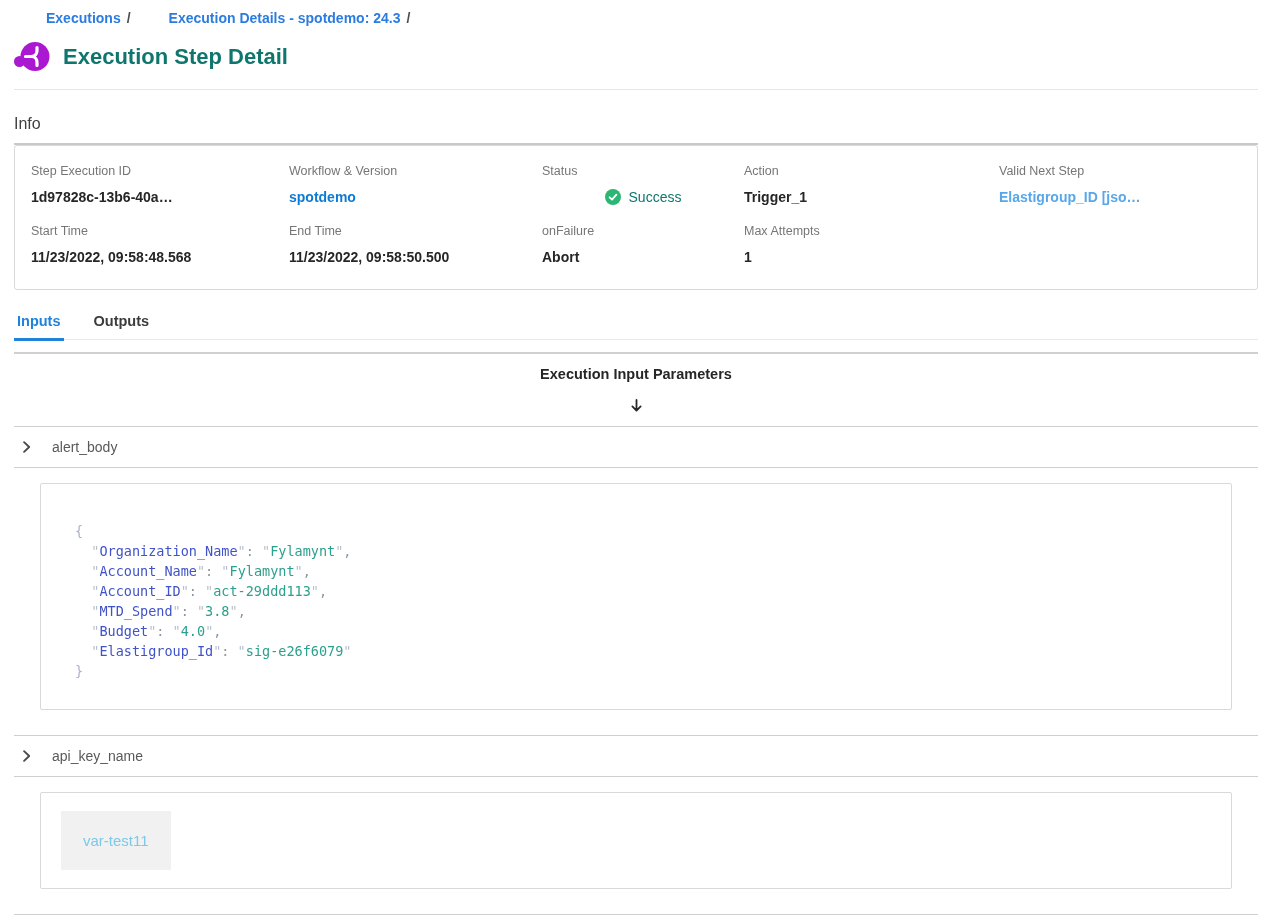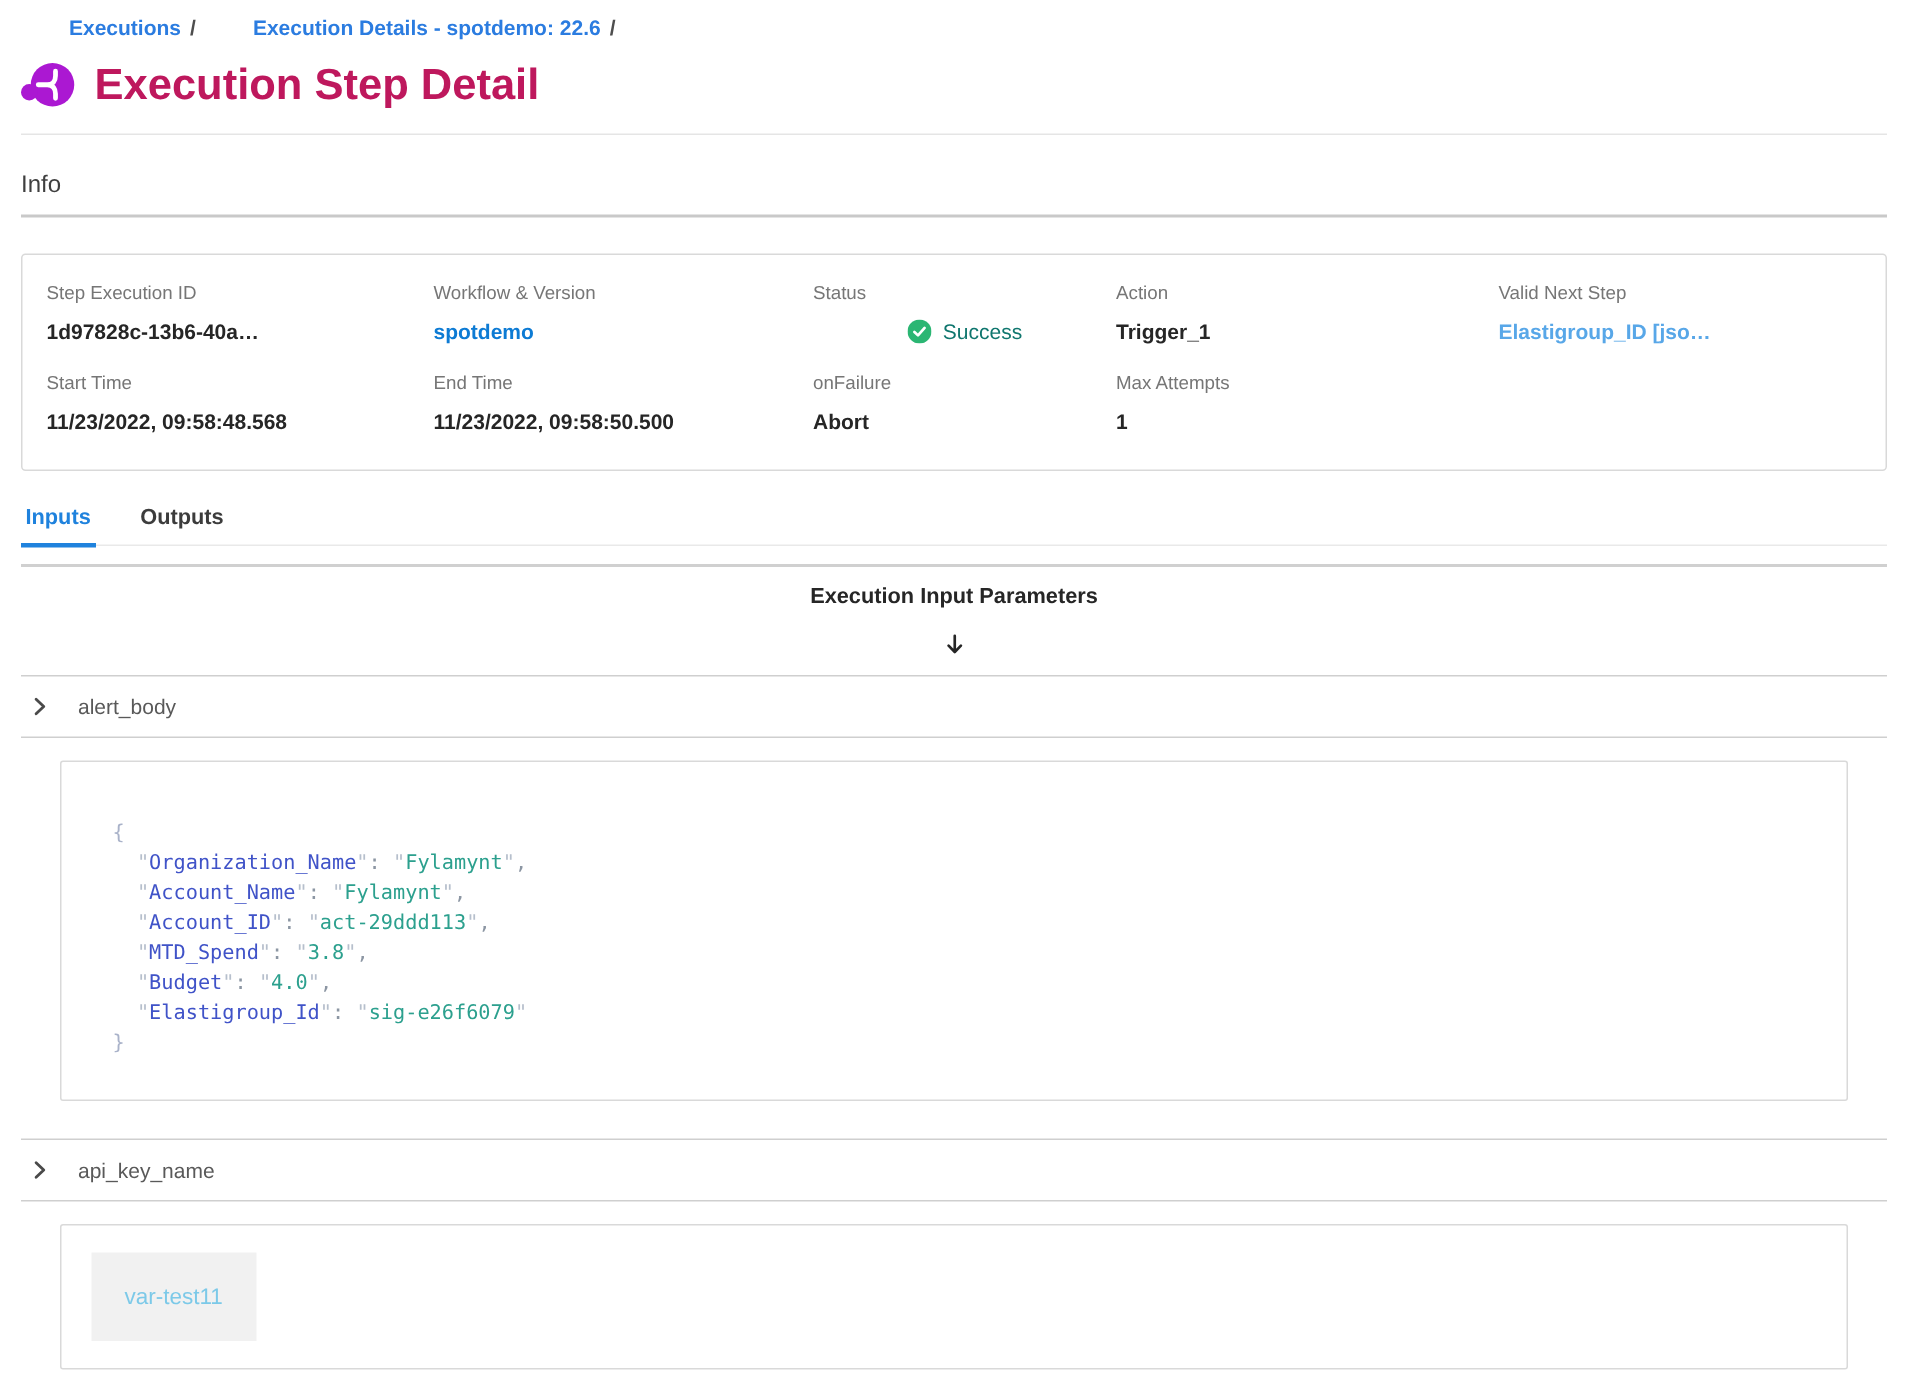--- a/index.html
+++ b/index.html
@@ -14,30 +14,30 @@
 
   
   .breadcrumb { padding-top:9px; font-size:14px; font-weight:700; line-height:18px; }
   .breadcrumb .crumb { color:var(--breadcrumb-link); cursor:pointer;padding-left:32px; }
   .breadcrumb .sep { color:#4d4d4d; margin:0 6px; font-weight:700; }
 
   
   .header-row { display:flex; align-items:center; gap:13px; margin-top:13px; }
   .logo svg { display:block; }
   .titles { display:flex; align-items:baseline; gap:10px; }
-  .page-title { font-size:29px; font-weight:700; color:#be185d; }
+  .page-title { font-size:22px; font-weight:700; color:#0f766e; }
   .page-subtitle { font-size:22px; font-weight:400; color:#4d4d4d; }
 
   .hr-light { border:0; border-top:1px solid #e5e5e5; margin:15px 0 0; }
   .info-heading { margin-top:25px; font-size:16px; color:#3f3f3f; font-weight:400; }
   .hr-strong { border:0; border-top:2px solid #c9c9c9; margin:10px 0 0; }
 
   
   .info-card {
-    margin-top:24px; border:1px solid #d9d9d9; border-radius:3px;
+    margin-top:0; border:1px solid #d9d9d9; border-radius:3px;
     padding:18px 16px 23px;
     display:grid;
     grid-template-columns:258px 253px 202px 255px 1fr;
     row-gap:18px;
   }
   .f-label { font-size:12.5px; color:#767676; line-height:15px; }
   .f-value { margin-top:9px; font-size:14px; font-weight:700; color:#262626; line-height:18px; }
   .f-value.link { color:var(--link); cursor:pointer; }
   .f-value.link_light { color:var(--link-light); cursor:pointer; }
   .f-value.status { display:flex; align-items:center; gap:8px; font-weight:400; color:#0f766e;justify-content:center; }
@@ -88,21 +88,21 @@
     display:inline-block; background:var(--chip-bg); padding:21px 22px;
     font-size:15px; color:var(--chip-text);
   }
   .row-divider { border:0; border-top:1px solid #cfcfcf; margin:0; }
 </style>
 </head>
 <body>
 
 <div class="page">
 
-  <div class="breadcrumb"><span class="crumb">Executions</span><span class="sep">/</span><span class="crumb">Execution Details - spotdemo: 22.6</span><span class="sep">/</span></div>
+  <div class="breadcrumb"><span class="crumb">Executions</span><span class="sep">/</span><span class="crumb">Execution Details - spotdemo: 24.3</span><span class="sep">/</span></div>
 
   <div class="header-row">
     <span class="logo">
       <svg width="36" height="34" viewBox="0 0 36 34">
         <circle cx="21" cy="16.5" r="14.5" fill="var(--logo-purple)"></circle>
         <circle cx="5.5" cy="21.5" r="5.5" fill="var(--logo-purple)"></circle>
         <path d="M11.5 16.5 H17.5 M17.5 16.5 C21.5 16.5 23 13.5 23 10.5 V7.5 M17.5 16.5 C21.5 16.5 23 19.5 23 22.5 V25.5" stroke="#ffffff" stroke-width="3.2" fill="none" stroke-linecap="round"></path>
       </svg>
     </span>
     <div class="titles">

